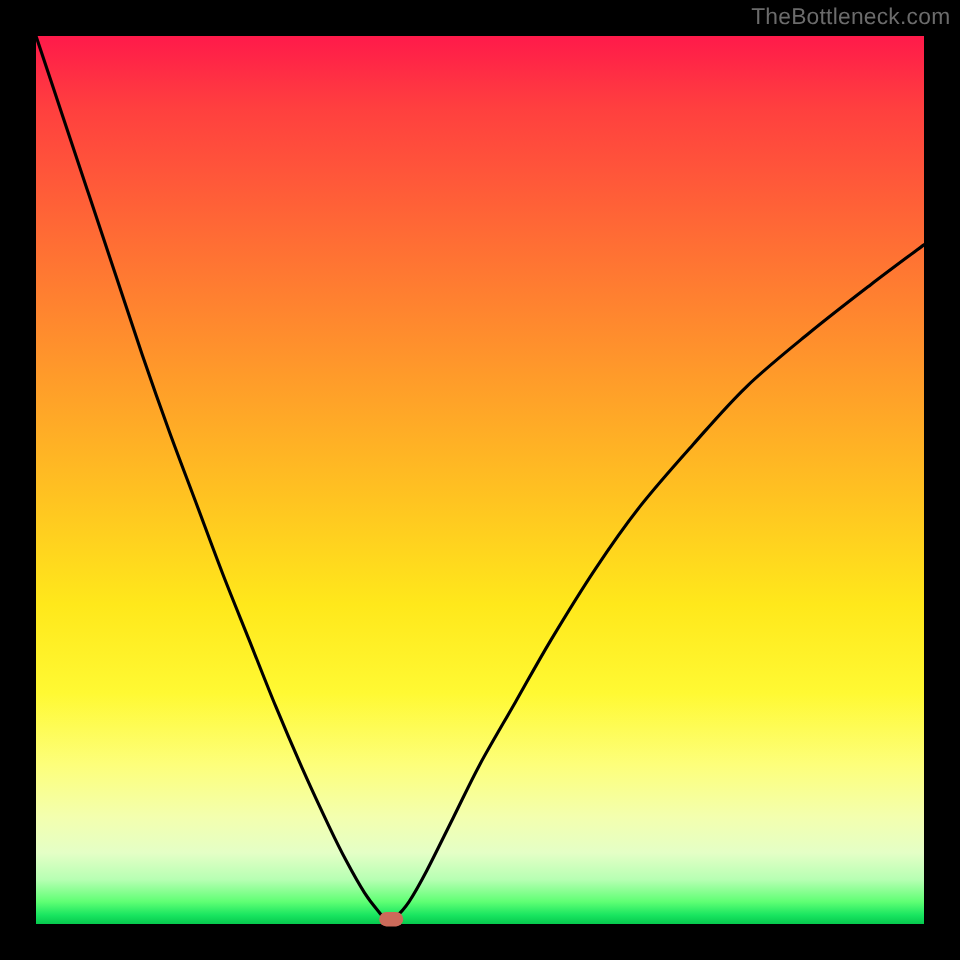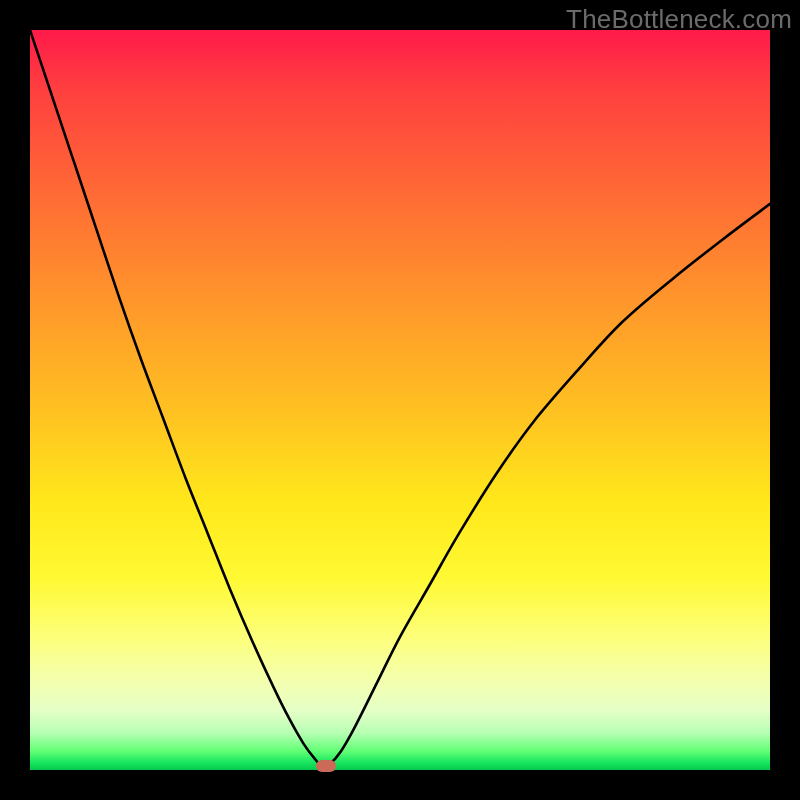--- a/index.html
+++ b/index.html
@@ -9,21 +9,21 @@
     height: 800px;
     background: #000;
     position: relative;
   }
   .watermark {
     position: absolute;
     top: 4px;
     right: 8px;
     color: #6b6b6b;
     font-family: Arial, Helvetica, sans-serif;
-    font-size: 26px;
+    font-size: 19px;
     font-weight: 500;
     letter-spacing: 0.2px;
     z-index: 5;
   }
   .plot-frame {
     position: absolute;
     left: 30px;
     top: 30px;
     width: 740px;
     height: 740px;

